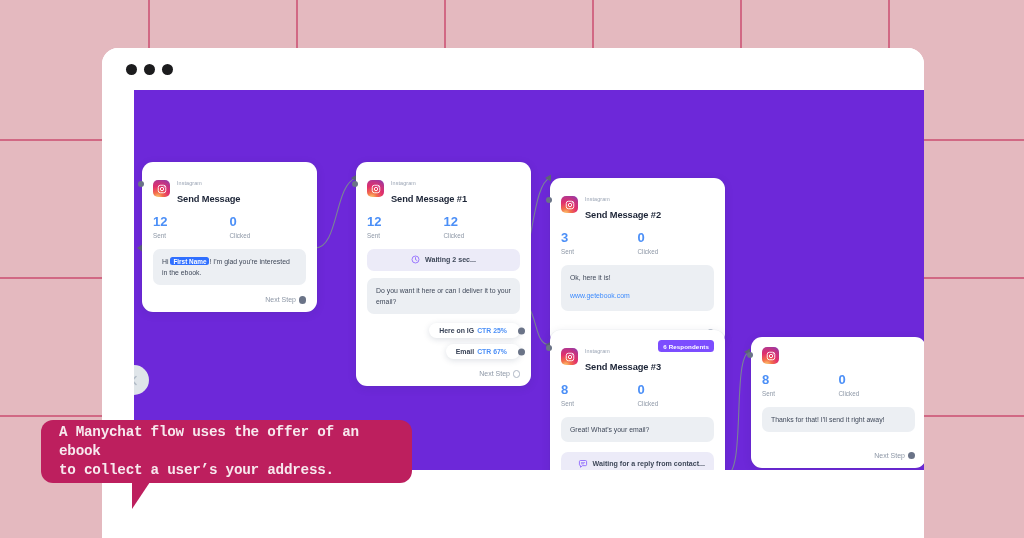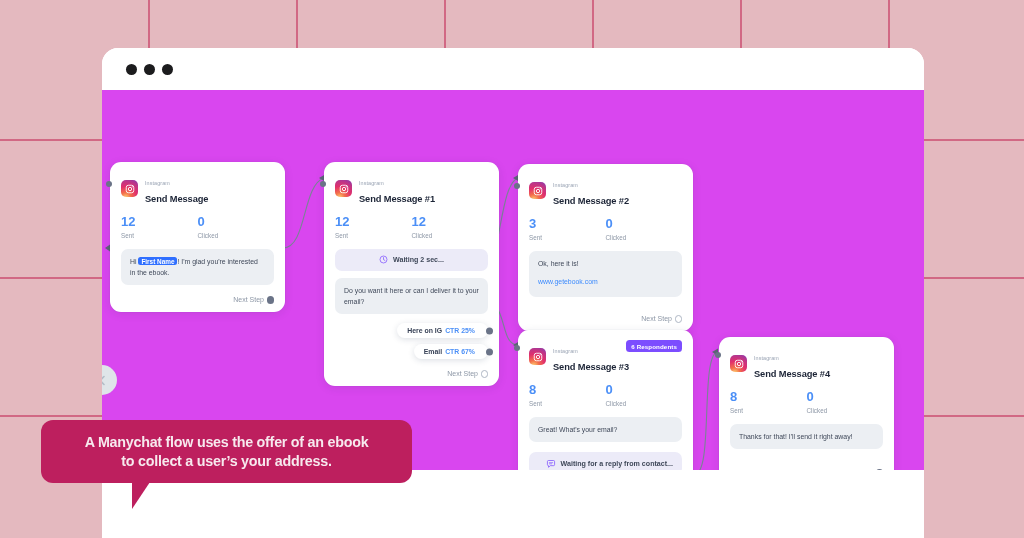--- a/index.html
+++ b/index.html
@@ -48,22 +48,23 @@
     gap: 7px;
   }
   .dot {
     width: 11px; height: 11px;
     border-radius: 50%;
     background: #1c1c1e;
   }
   #canvas {
     position: relative;
     height: 380px;
-    background: #d946ef;
+    background: #6d28d9;
     overflow: hidden;
+    margin-left: 32px;
   }
 
   
   #wires {
     position: absolute;
     left: 0; top: 0;
     width: 822px; height: 448px;
     pointer-events: none;
   }
 
@@ -237,22 +238,23 @@
     position: absolute;
     left: 41px;
     top: 420px;
     width: 371px;
     height: 63px;
     background: #bd1f5e;
     border-radius: 12px;
     display: flex;
     align-items: center;
     justify-content: center;
-    text-align: center;
+    text-align: left;
     padding: 12px 18px;
+    font-family: Liberation Mono, monospace;
   }
   #callout p {
     color: #f7e9ee;
     font-size: 14.3px;
     font-weight: 700;
     line-height: 1.32;
     letter-spacing: -.25px;
   }
   #callout-tail {
     position: absolute;
@@ -393,21 +395,21 @@
             <span class="ctr">CTR 67%</span>
             <span class="port"></span>
           </span>
         </div>
         <div class="nextstep">
           <span>Next Step</span>
           <span class="out-port hollow" style="right:0;"></span>
         </div>
       </div>
 
-      <div class="node" style="left:416px; top:74px; width:175px;">
+      <div class="node" style="left:416px; top:88px; width:175px;">
         <span class="in-port"></span>
         <div class="node-head">
           <span class="ig-icon">
             <svg width="10" height="10" viewBox="0 0 24 24">
               <rect x="3" y="3" width="18" height="18" rx="5.2" fill="none" stroke="#fff" stroke-width="2.2"></rect>
               <circle cx="12" cy="12" r="4" fill="none" stroke="#fff" stroke-width="2.2"></circle>
               <circle cx="17.3" cy="6.7" r="1.4" fill="#fff"></circle>
             </svg>
           </span>
           <span class="head-text">
@@ -489,24 +491,20 @@
       <div class="node" style="left:617px; top:247px; width:175px;">
         <span class="in-port" style="top:15px;"></span>
         <div class="node-head">
           <span class="ig-icon">
             <svg width="10" height="10" viewBox="0 0 24 24">
               <rect x="3" y="3" width="18" height="18" rx="5.2" fill="none" stroke="#fff" stroke-width="2.2"></rect>
               <circle cx="12" cy="12" r="4" fill="none" stroke="#fff" stroke-width="2.2"></circle>
               <circle cx="17.3" cy="6.7" r="1.4" fill="#fff"></circle>
             </svg>
           </span>
-          <span class="head-text">
-            <span class="chan">Instagram</span><br>
-            <span class="ntitle">Send Message #4</span>
-          </span>
         </div>
         <div class="stats">
           <div class="stat">
             <div class="stat-num">8</div>
             <div class="stat-lbl">Sent</div>
           </div>
           <div class="stat">
             <div class="stat-num">0</div>
             <div class="stat-lbl">Clicked</div>
           </div>

